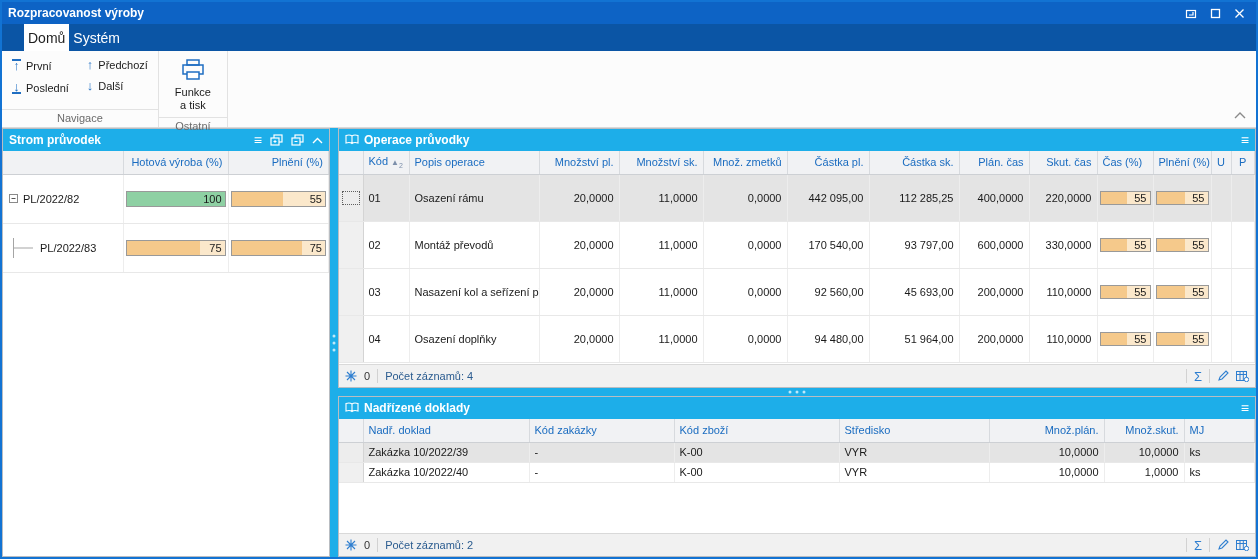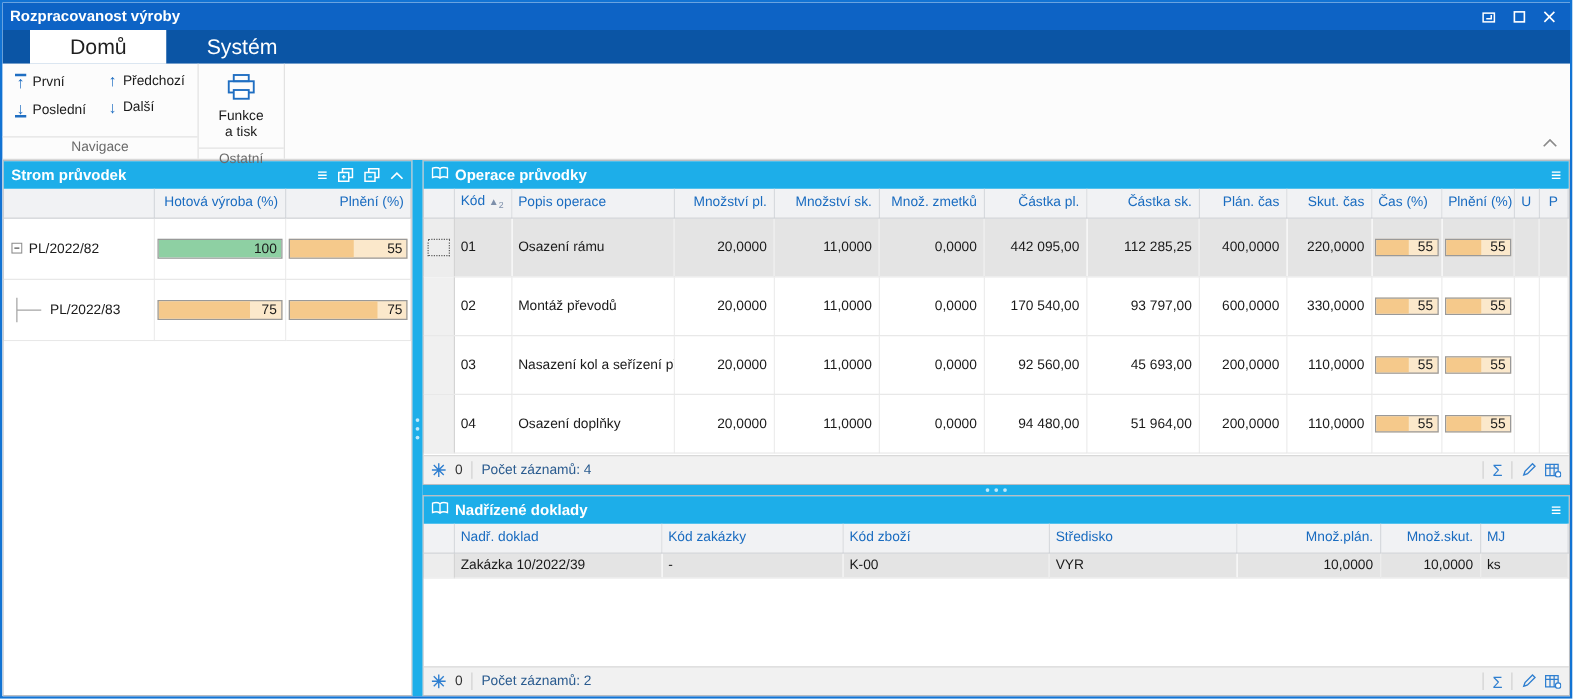--- a/index.html
+++ b/index.html
@@ -10,21 +10,21 @@
             display:flex; flex-direction:column; overflow:hidden; }
 
   
   .titlebar { height:22px; background:#0d63c5; display:flex; align-items:center; padding:0 6px; flex:none; }
   .titlebar .wtitle { color:#fff; font-weight:bold; font-size:12px; }
   .win-controls { margin-left:auto; display:flex; align-items:center; gap:10px; padding-right:4px; }
   .win-btn { width:14px; height:14px; display:flex; align-items:center; justify-content:center; cursor:pointer; }
 
   
   .tabstrip { height:27px; background:#0b55a5; display:flex; align-items:stretch; padding-left:22px; flex:none; }
-  .tab { padding:0 32px; font-size:17px; display:flex; align-items:center; cursor:pointer; }
+  .tab { padding:0 4px; font-size:14px; display:flex; align-items:center; cursor:pointer; }
   .tab.active { background:#fff; color:#1f1f1f; }
   .tab.inactive { color:#fff; }
 
   
   .ribbon { height:77px; background:#fcfcfc; border-bottom:1px solid #d9d9d9; display:flex; position:relative; flex:none; }
   .rgroup { display:flex; flex-direction:column; border-right:1px solid #e2e2e2; }
   .rgroup-content { flex:1; display:flex; padding:5px 10px 2px 10px; gap:18px; }
   .rgroup-label { height:18px; text-align:center; color:#6b6b6b; font-size:11px;
                   border-top:1px solid #e2e2e2; line-height:16px; }
   .nav-col { display:flex; flex-direction:column; justify-content:flex-start; gap:9px; padding-top:3px; }
@@ -531,20 +531,30 @@
             <tr class="selected">
               <td class="selector"></td>
               <td>Zakázka 10/2022/39</td>
               <td>-</td>
               <td>K-00</td>
               <td>VYR</td>
               <td class="num">10,0000</td>
               <td class="num">10,0000</td>
               <td>ks</td>
             </tr>
+            <tr>
+              <td class="selector"></td>
+              <td>Zakázka 10/2022/40</td>
+              <td>-</td>
+              <td>K-00</td>
+              <td>VYR</td>
+              <td class="num">10,0000</td>
+              <td class="num">1,0000</td>
+              <td>ks</td>
+            </tr>
           </tbody>
         </table>
         <div class="filler"></div>
         <div class="statusbar">
           <span class="sb-icon">
             <svg width="12" height="12" viewBox="0 0 12 12">
                 <path d="M6 0.5 V11.5 M0.5 6 H11.5 M2 2 L10 10 M10 2 L2 10" stroke="#2f7fd0" stroke-width="1.1"></path>
               </svg>
           </span>
           <span class="sb-count">0</span>

